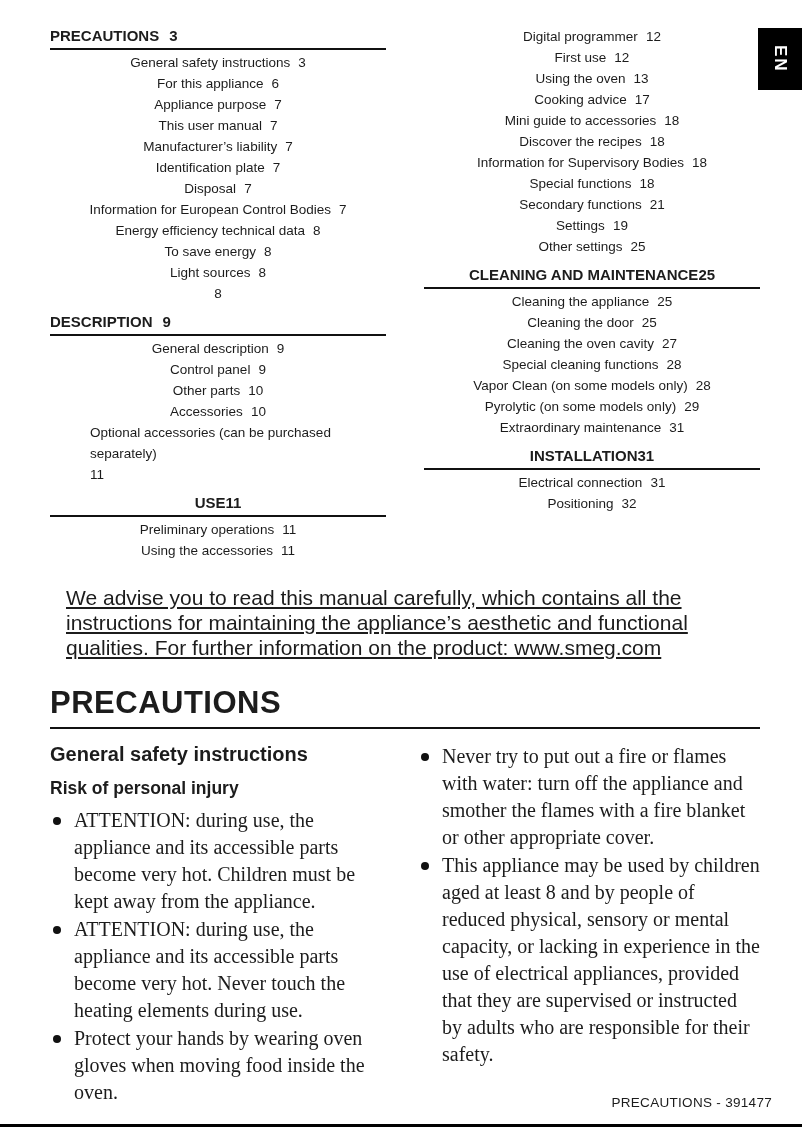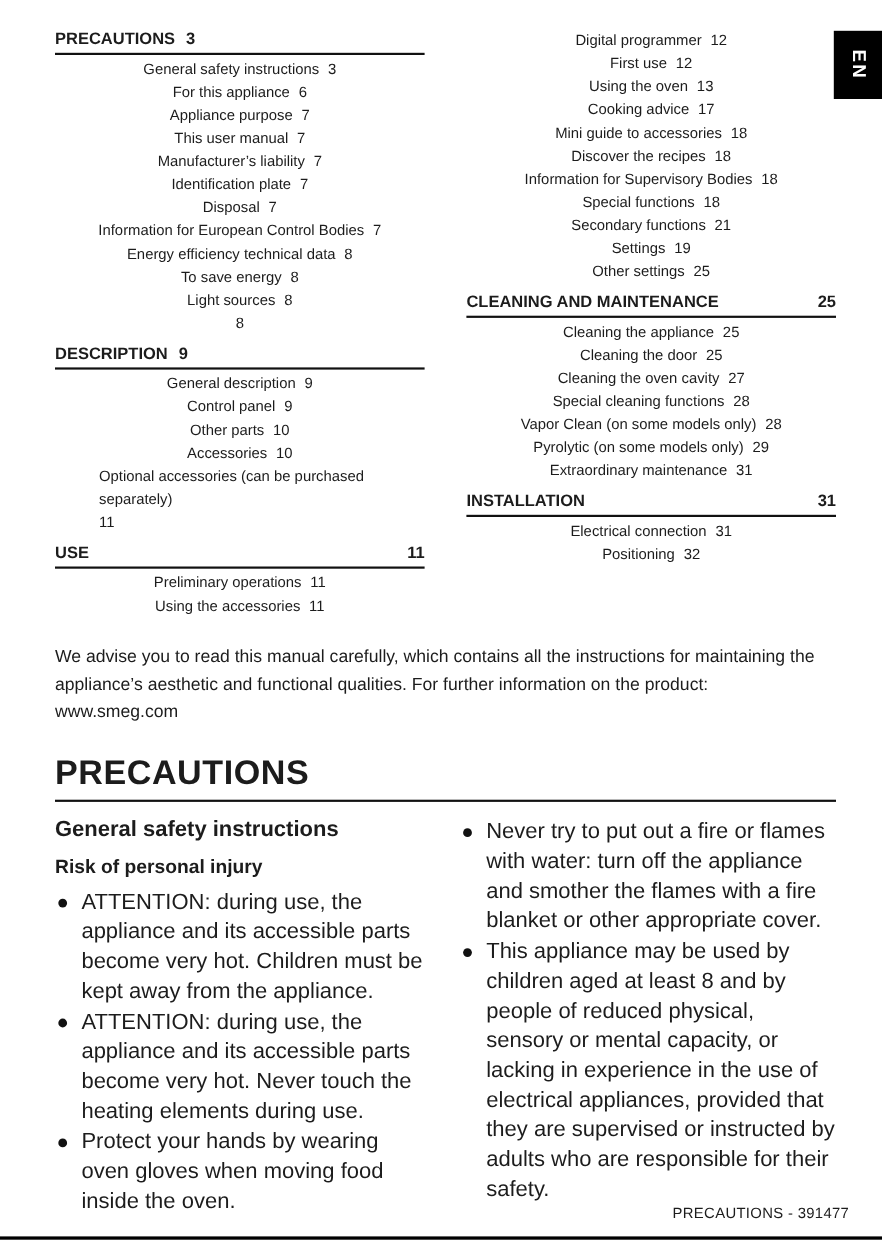--- a/index.html
+++ b/index.html
@@ -13,44 +13,44 @@
 
   .lang-tab {
     position: absolute; top: 28px; right: 0; width: 44px; height: 62px;
     background: #000; color: #fff; display: flex; align-items: center; justify-content: center;
     writing-mode: vertical-rl; font-weight: bold; font-size: 17px; letter-spacing: 2px;
   }
 
   .toc { display: flex; gap: 38px; }
   .toc-col { flex: 1 1 0; min-width: 0; }
   .toc-header {
-    display: flex; justify-content: space-between; align-items: baseline;
+    display: flex; justify-content: center; align-items: baseline;
     font-weight: bold; font-size: 15px; line-height: 19px;
     border-bottom: 2px solid #111; padding: 0 0 3px; margin: 8px 0 2px;
   }
   .toc-header.inline { justify-content: flex-start; gap: 10px; }
   .toc-col .toc-header:first-child { margin-top: 0; }
   .toc-item { display: flex; justify-content: center; font-size: 13.5px; line-height: 21px; }
   .toc-item .toc-label { padding-right: 8px; }
   .toc-item.wrap { display: block; margin-left: 40px; }
   .toc-item.wrap .toc-page { display: block; }
 
-  .intro { margin: 24px 0 0; font-size: 16px; line-height: 25px; }
+  .intro { margin: 24px 16px 0; font-size: 21px; line-height: 25px; text-decoration: underline; }
 
   .main-title {
     margin: 26px 0 0; font-size: 31px; line-height: 34px; font-weight: bold;
     border-bottom: 2px solid #111; padding-bottom: 7px; letter-spacing: 0.5px;
   }
 
   .body-cols { display: flex; gap: 26px; margin-top: 14px; }
   .body-col { flex: 1 1 0; min-width: 0; }
   .col-heading { margin: 0 0 10px; font-size: 20px; font-weight: bold; }
   .col-subheading { margin: 12px 0 8px; font-size: 17.5px; font-weight: bold; }
   .bullets { list-style: none; margin: 0; padding: 0; }
-  .bullet { display: flex; gap: 13px; font-size: 20px; line-height: 27px; margin-bottom: 1px; }
+  .bullet { display: flex; gap: 13px; font-size: 20px; line-height: 27px; margin-bottom: 1px; font-family: Liberation Serif, serif; }
   .bullet .dot { flex: 0 0 auto; width: 8px; height: 8px; border-radius: 50%; background: #111; margin: 10px 0 0 3px; }
 
   .footer { position: absolute; right: 30px; bottom: 26px; font-size: 13.5px; letter-spacing: 0.3px; text-align: right; }
   .bottom-rule { position: absolute; left: 0; right: 0; bottom: 9px; height: 3px; background: #000; }
 </style>
 </head>
 <body>
 
 <div class="page">
 

